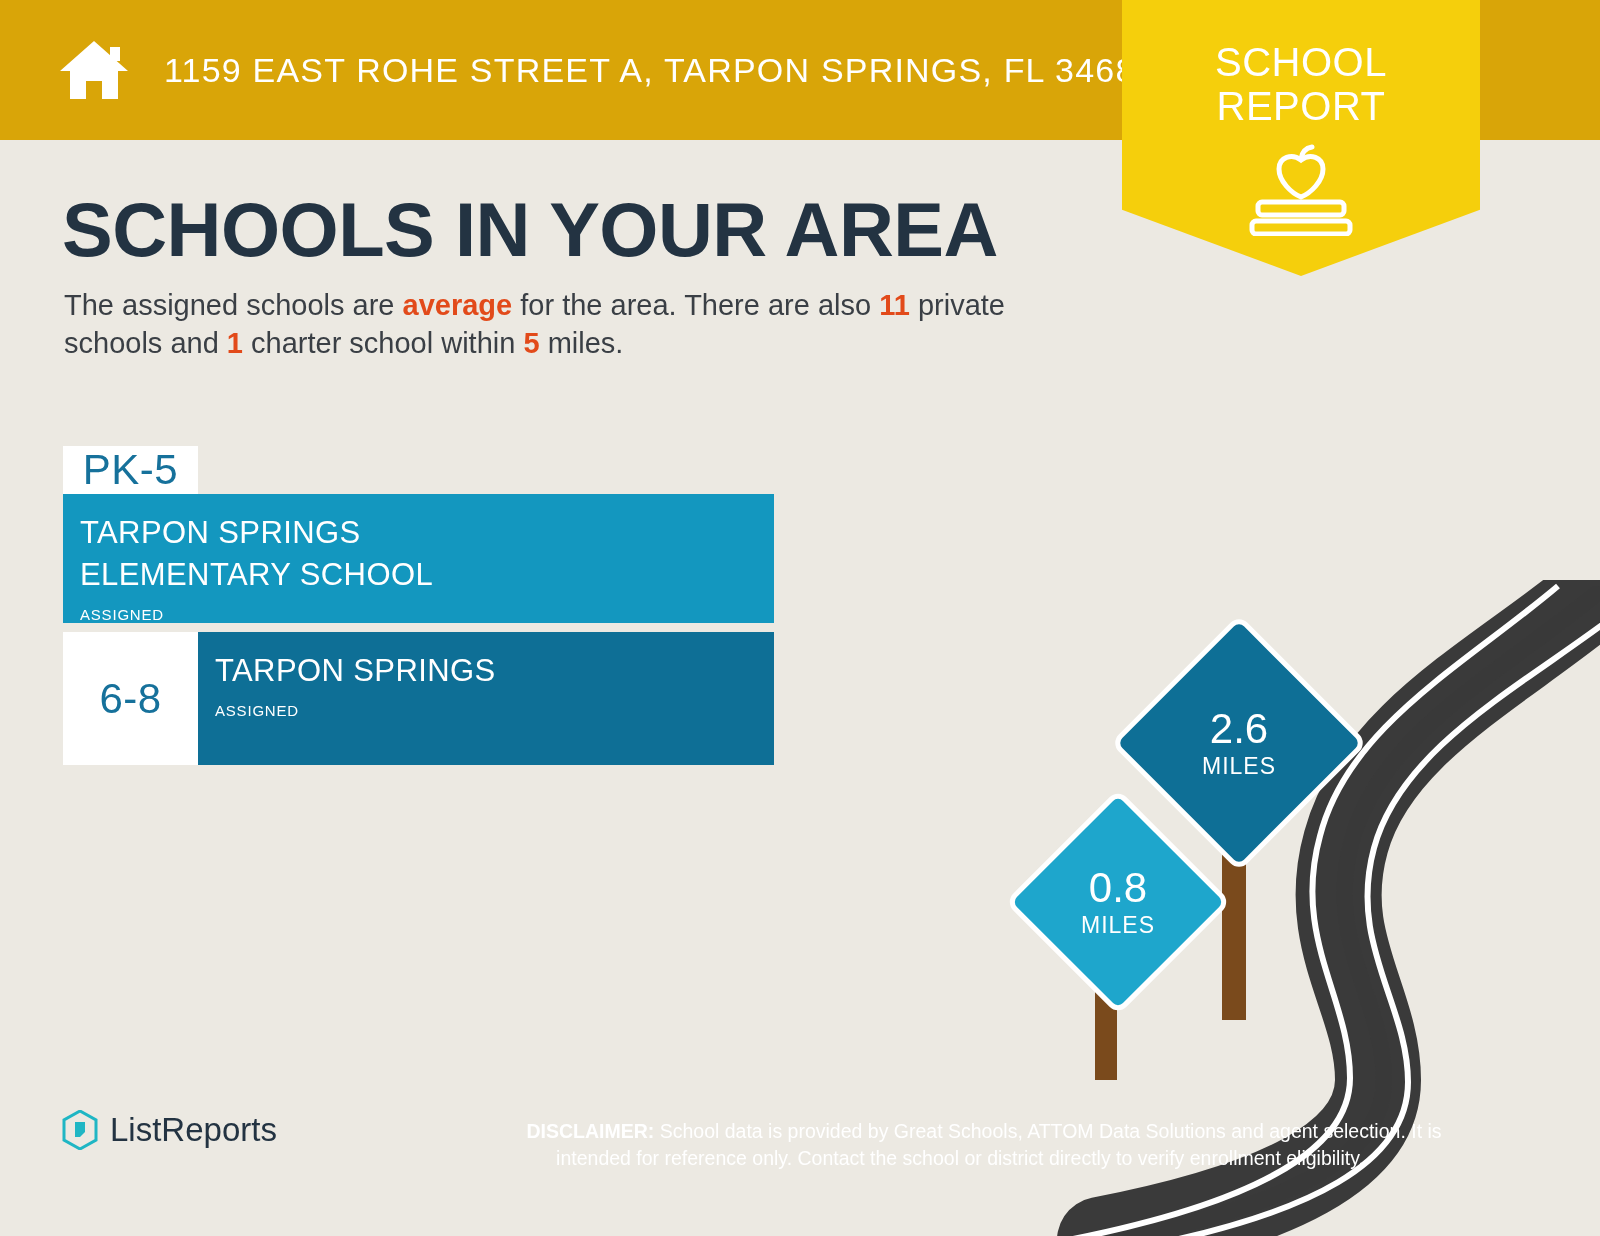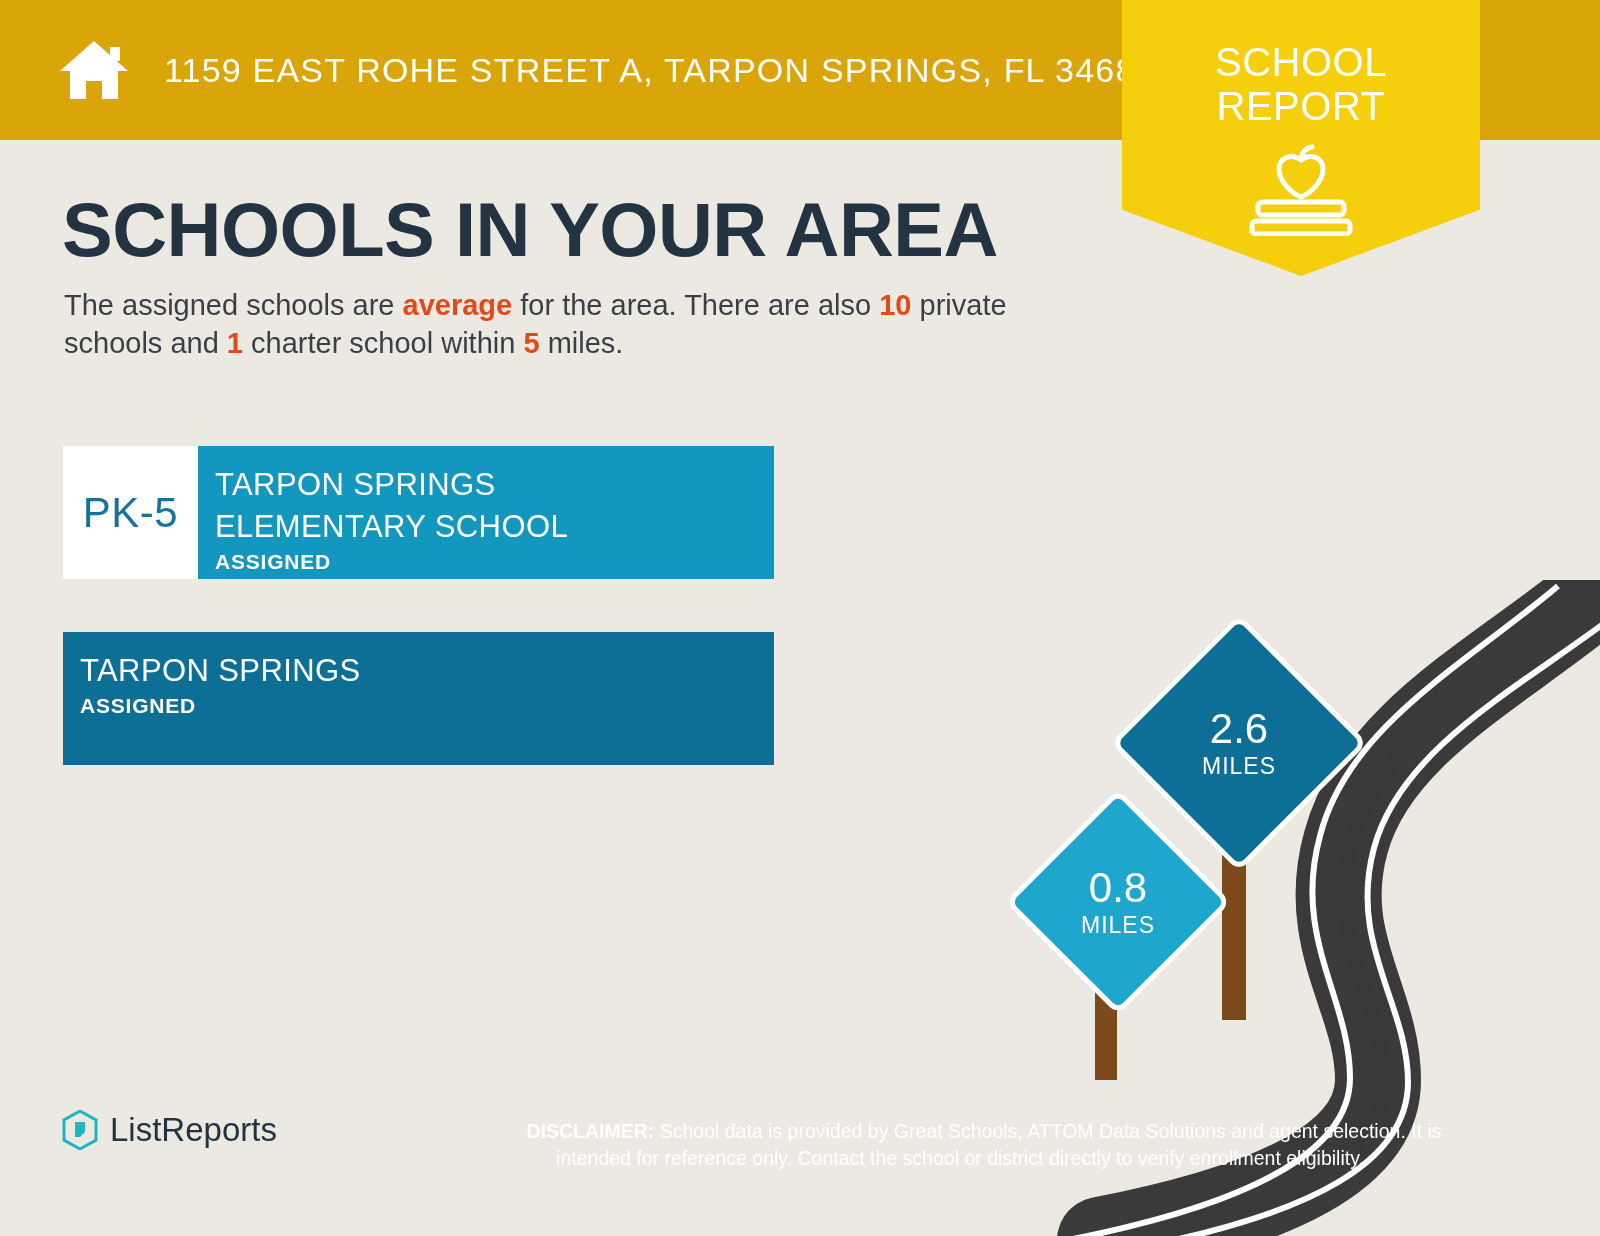--- a/index.html
+++ b/index.html
@@ -109,21 +109,21 @@
   }
 
   
   .school-row {
     position: absolute;
     left: 63px;
     width: 711px;
     height: 133px;
     display: flex;
   }
-  .school-row.row-1 { top: 446px; }
+  .school-row.row-1 { top: 446px; flex-direction: column; }
   .school-row.row-2 { top: 632px; }
   .grade-box {
     width: 135px;
     background: #ffffff;
     display: flex;
     align-items: center;
     justify-content: center;
     flex: 0 0 auto;
   }
   .grade-text {
@@ -137,24 +137,23 @@
     color: #ffffff;
   }
   .row-1 .school-info { background: #1397bf; }
   .row-2 .school-info { background: #0e6f96; }
   .school-name {
     font-size: 31px;
     line-height: 42px;
     letter-spacing: 0.4px;
   }
   .school-status {
-    font-size: 21px;
+    font-size: 15px;
     letter-spacing: 0.8px;
-    margin-top: 2px;
-    font-weight: bold;
+    margin-top: 10px;
   }
 
   
   .scene {
     position: absolute;
     top: 560px;
     left: 930px;
     width: 670px;
     height: 600px;
   }
@@ -278,35 +277,38 @@
       <path d="M75 19 c1 -7 5 -11 11 -12" fill="none" stroke="#ffffff" stroke-width="5" stroke-linecap="round"></path>
       <rect x="32" y="62" width="86" height="13" rx="4" fill="none" stroke="#ffffff" stroke-width="5"></rect>
       <rect x="26" y="81" width="98" height="13" rx="4" fill="none" stroke="#ffffff" stroke-width="5"></rect>
     </svg>
   </div>
 </div>
 
 <div class="headline">SCHOOLS IN YOUR AREA</div>
 
 <div class="subhead">
-  <span>The assigned schools are </span><b>average</b><span> for the area. There are also </span><b>10</b><span> private schools and </span><b>1</b><span> charter school within </span><b>5</b><span> miles.</span>
+  <span>The assigned schools are </span><b>average</b><span> for the area. There are also </span><b>11</b><span> private schools and </span><b>1</b><span> charter school within </span><b>5</b><span> miles.</span>
 </div>
 
 <div class="school-row row-1">
   <div class="grade-box">
     <span class="grade-text">PK-5</span>
   </div>
   <div class="school-info">
     <div class="school-name">TARPON SPRINGS</div>
     <div class="school-name">ELEMENTARY SCHOOL</div>
     <div class="school-status">ASSIGNED</div>
   </div>
 </div>
 
 <div class="school-row row-2">
+  <div class="grade-box">
+    <span class="grade-text">6-8</span>
+  </div>
   <div class="school-info">
     <div class="school-name">TARPON SPRINGS</div>
     <div class="school-status">ASSIGNED</div>
   </div>
 </div>
 
 <div class="scene">
   <div class="sign-post post-2"></div>
   <div class="sign-post post-1"></div>
 

